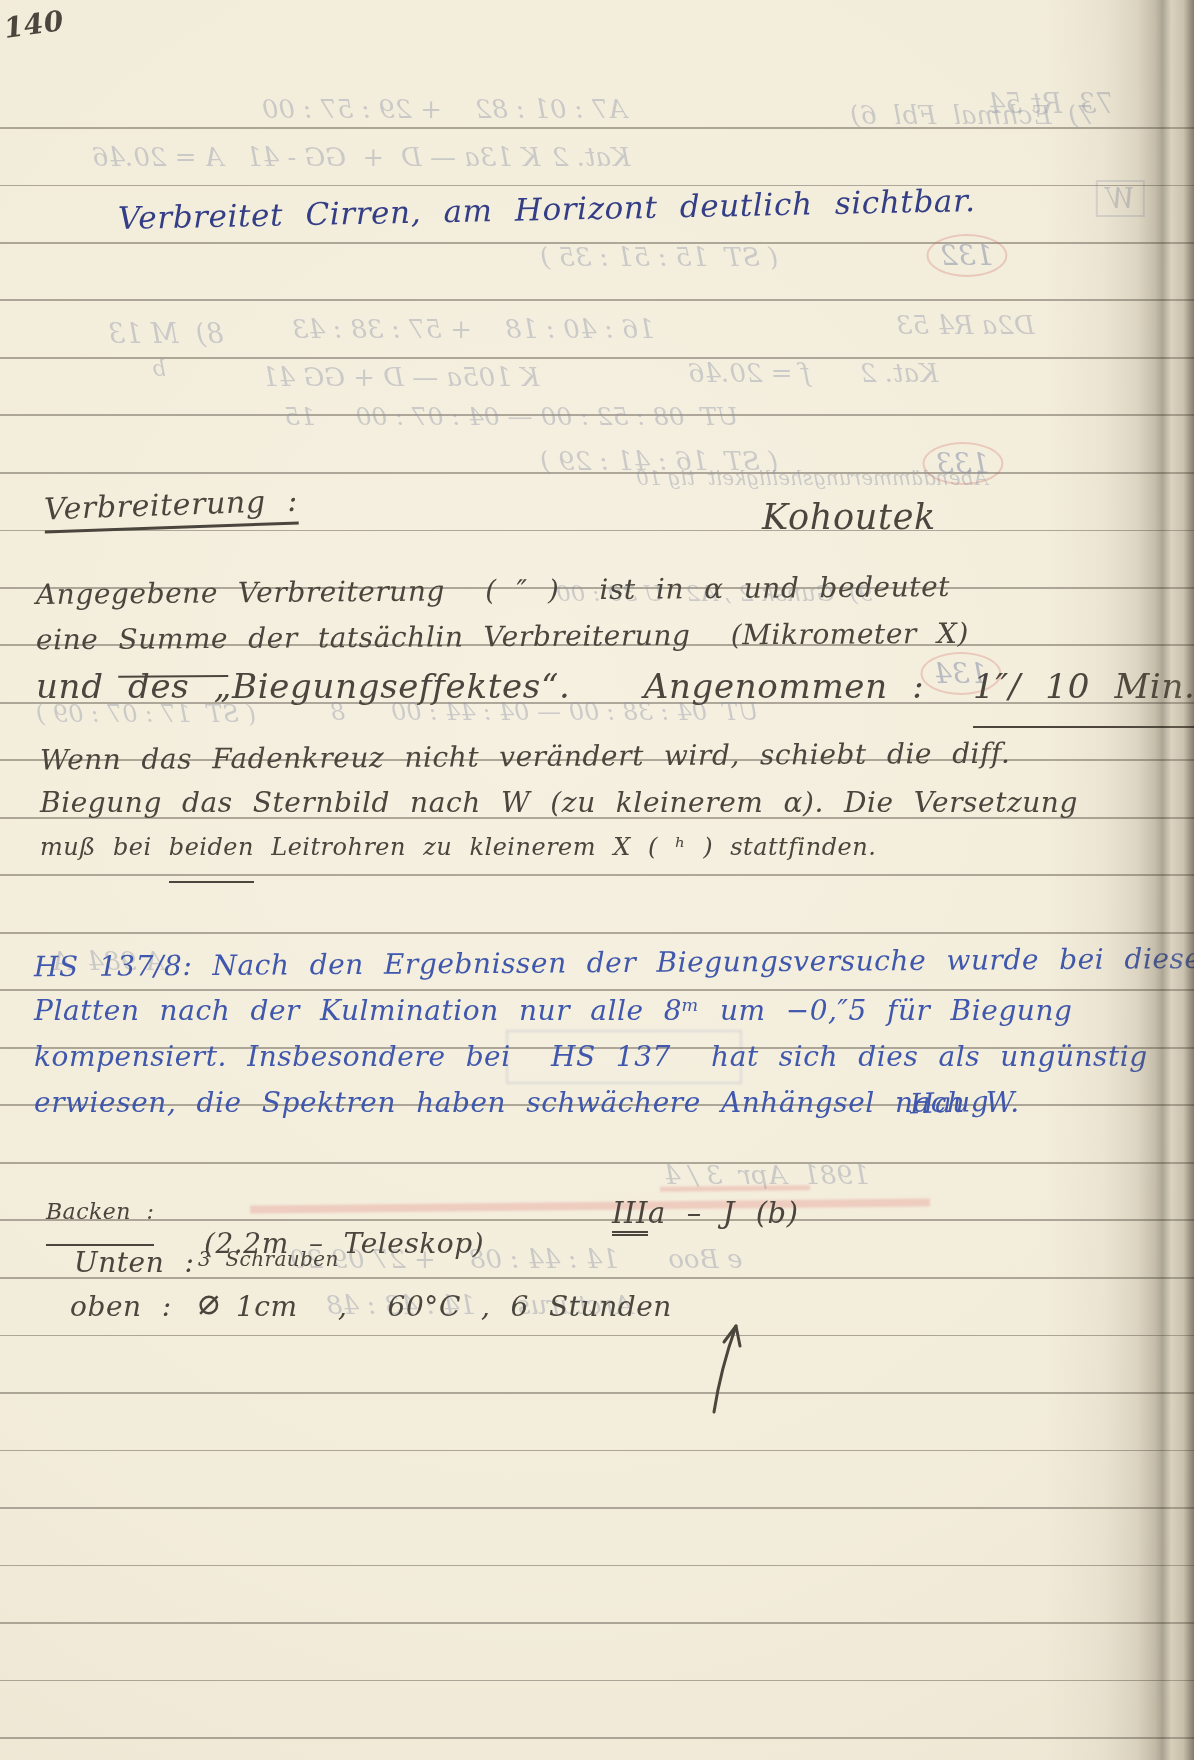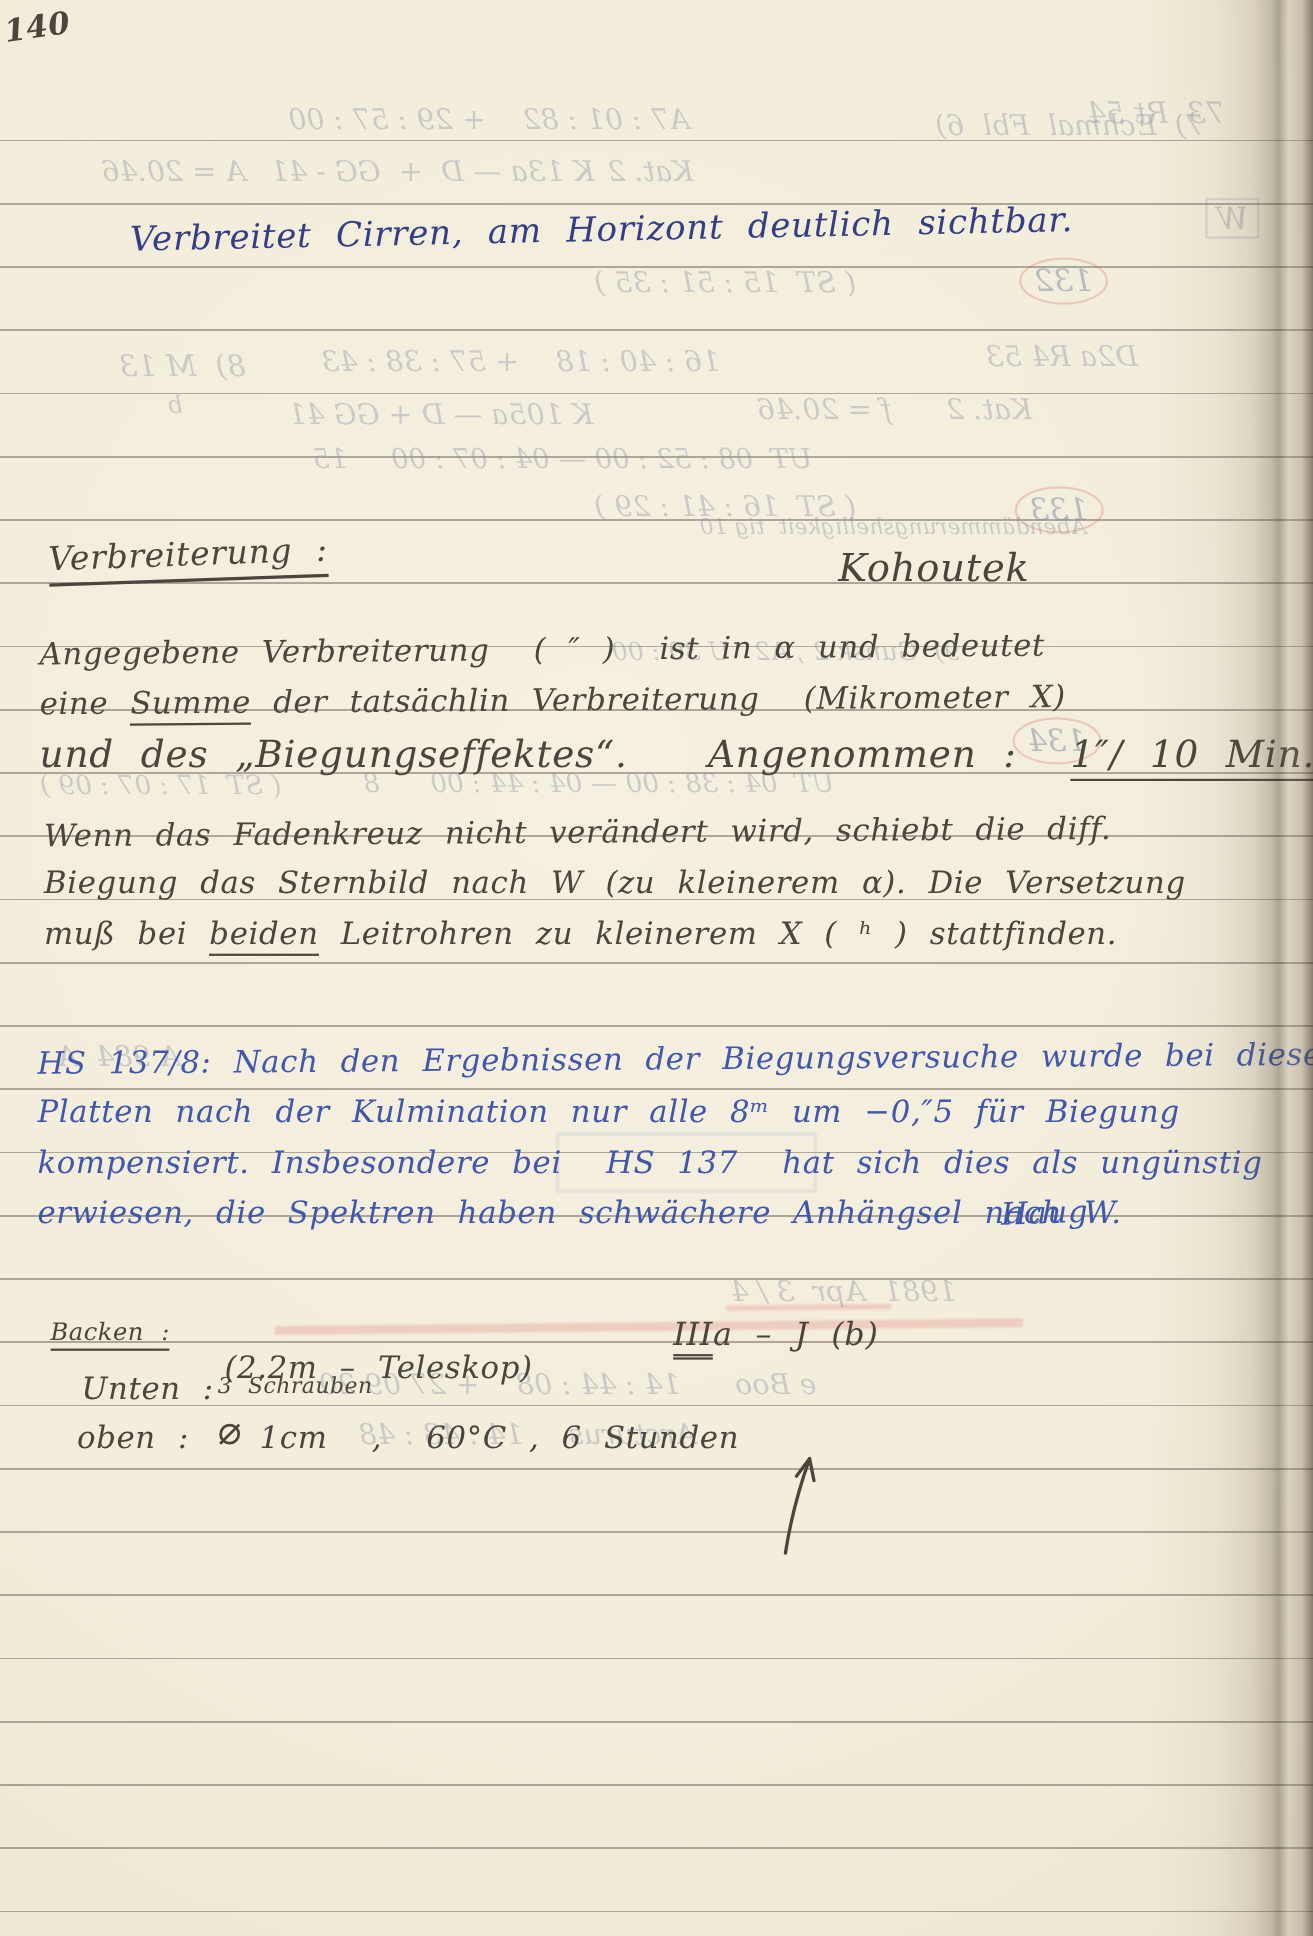--- a/index.html
+++ b/index.html
@@ -39,21 +39,21 @@
     position:absolute;
     font-style:italic;
     white-space:pre;
     word-spacing:.38em;
     letter-spacing:.02em;
     line-height:1.1;
   }
   .pencil{color:#4a453d;}
   .navy{color:#333e86;}
   .blue{color:#3f57ac;}
-  .u{border-bottom:2px solid currentColor;padding-bottom:2px;font-style:italic;}
+  .u{border-bottom:2px solid currentColor;padding-bottom:20px;font-style:italic;}
   .u-heavy{border-bottom:3px solid currentColor;padding-bottom:4px;}
   .u2{position:relative;border-bottom:2px solid currentColor;padding-bottom:1px;}
   .u2::after{content:"";position:absolute;left:0;right:0;bottom:-5px;border-bottom:2px solid currentColor;}
   
   .ghost{
     position:absolute;
     font-family:"DejaVu Serif",serif;
     font-style:italic;
     color:#8e95a8;
     opacity:.40;
@@ -125,21 +125,21 @@
 
   <div class="hw pencil" style="left:44px;top:488px;font-size:30px;transform:rotate(-2deg);"><span class="u-heavy">Verbreiterung :</span></div>
   <div class="hw pencil" style="left:762px;top:498px;font-size:35px;">Kohoutek</div>
 
   <div class="hw pencil" style="left:36px;top:576px;font-size:28px;transform:rotate(-.5deg);">Angegebene Verbreiterung  ( ″ )  ist in α und bedeutet</div>
   <div class="hw pencil" style="left:36px;top:622px;font-size:28px;transform:rotate(-.4deg);"><span>eine </span><span class="u">Summe</span><span> der tatsächlin Verbreiterung  (Mikrometer X)</span></div>
   <div class="hw pencil" style="left:36px;top:668px;font-size:34px;text-align:right;"><span>und des „Biegungseffektes“.   Angenommen :  </span><span class="u">1″/ 10 Min.</span></div>
 
   <div class="hw pencil" style="left:40px;top:742px;font-size:28px;transform:rotate(-.4deg);">Wenn das Fadenkreuz nicht verändert wird, schiebt die diff.</div>
   <div class="hw pencil" style="left:40px;top:788px;font-size:28px;">Biegung das Sternbild nach W (zu kleinerem α). Die Versetzung</div>
-  <div class="hw pencil" style="left:40px;top:834px;font-size:28px;"><span>muß bei </span><span class="u">beiden</span><span> Leitrohren zu kleinerem X ( ʰ ) stattfinden.</span></div>
+  <div class="hw pencil" style="left:40px;top:834px;font-size:24px;"><span>muß bei </span><span class="u">beiden</span><span> Leitrohren zu kleinerem X ( ʰ ) stattfinden.</span></div>
 
   <div class="hw blue" style="left:34px;top:948px;font-size:28px;transform:rotate(-.4deg);">HS 137/8: Nach den Ergebnissen der Biegungsversuche wurde bei diesen</div>
   <div class="hw blue" style="left:34px;top:996px;font-size:28px;">Platten nach der Kulmination nur alle 8ᵐ um −0,″5 für Biegung</div>
   <div class="hw blue" style="left:34px;top:1042px;font-size:28px;">kompensiert. Insbesondere bei  HS 137  hat sich dies als ungünstig</div>
   <div class="hw blue" style="left:34px;top:1088px;font-size:28px;">erwiesen, die Spektren haben schwächere Anhängsel nach W.</div>
   <div class="hw blue" style="left:910px;top:1088px;font-size:28px;transform:rotate(-2deg);">Haug</div>
 
   <div class="hw pencil" style="left:46px;top:1200px;font-size:22px;text-align:center;"><span class="u">Backen :</span></div>
   <div class="hw pencil" style="left:204px;top:1200px;font-size:28px;margin-top:29px;">(2.2m – Teleskop)</div>
   <div class="hw pencil" style="left:612px;top:1198px;font-size:29px;"><span class="u2">III</span><span>a – J (b)</span></div>

